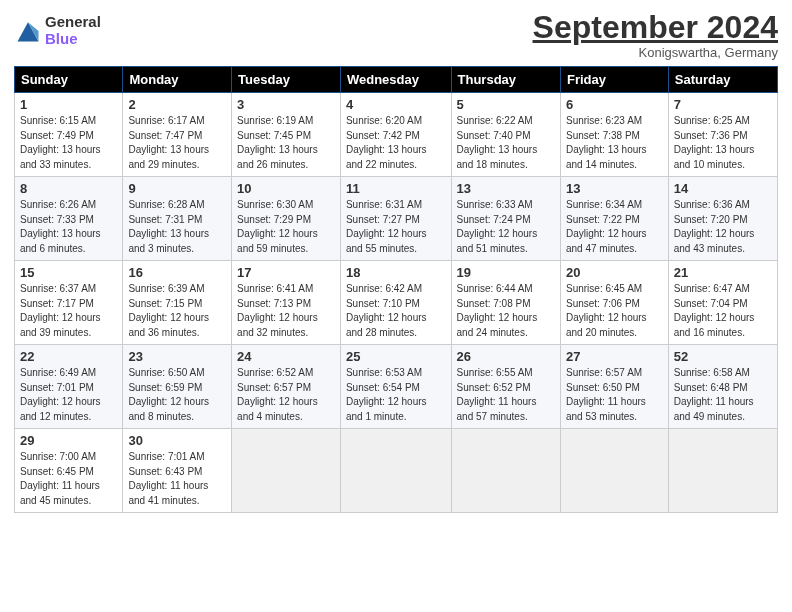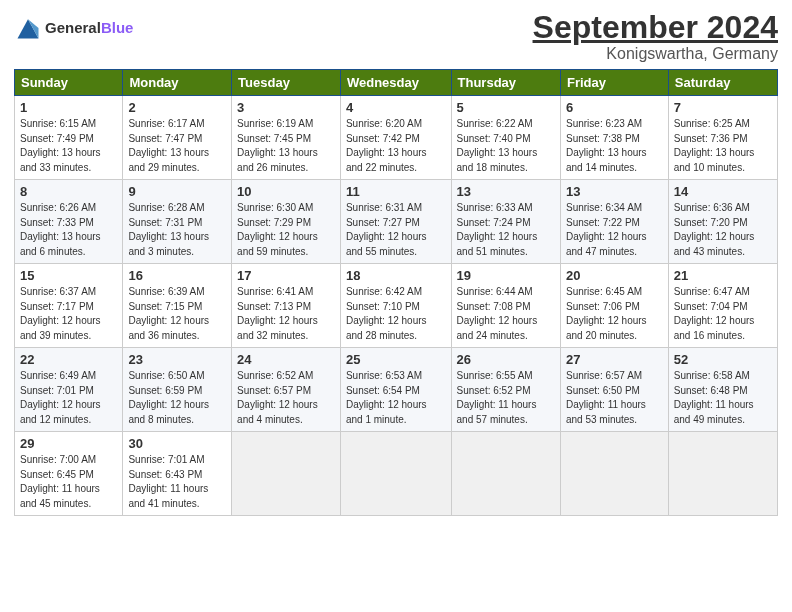--- a/index.html
+++ b/index.html
@@ -23,21 +23,21 @@
       margin-bottom: 6px;
     }
     .logo {
       display: flex;
       align-items: center;
       gap: 3px;
       margin-top: 4px;
     }
     .logo-text {
       display: flex;
-      flex-direction: row;
+      flex-direction: column;
       line-height: 1.1;
     }
     .logo-general {
       font-size: 15px;
       font-weight: bold;
       color: #333;
     }
     .logo-blue {
       font-size: 15px;
       font-weight: bold;
@@ -51,30 +51,30 @@
       text-align: right;
     }
     .month-title {
       font-size: 32px;
       font-weight: bold;
       color: #333;
       line-height: 1.1;
       text-decoration: underline;
     }
     .location {
-      font-size: 16px;
+      font-size: 13px;
       color: #555;
     }
     .calendar {
       width: 100%;
       border-collapse: collapse;
       border: 1px solid #ccc;
     }
     .calendar th {
-      background: #4d7c0f;
+      background: #000000;
       color: #fff;
       font-size: 13px;
       font-weight: bold;
       padding: 5px 6px;
       text-align: left;
       border: 1px solid #1a4f8a;
     }
     .calendar td {
       vertical-align: top;
       padding: 4px 5px;

